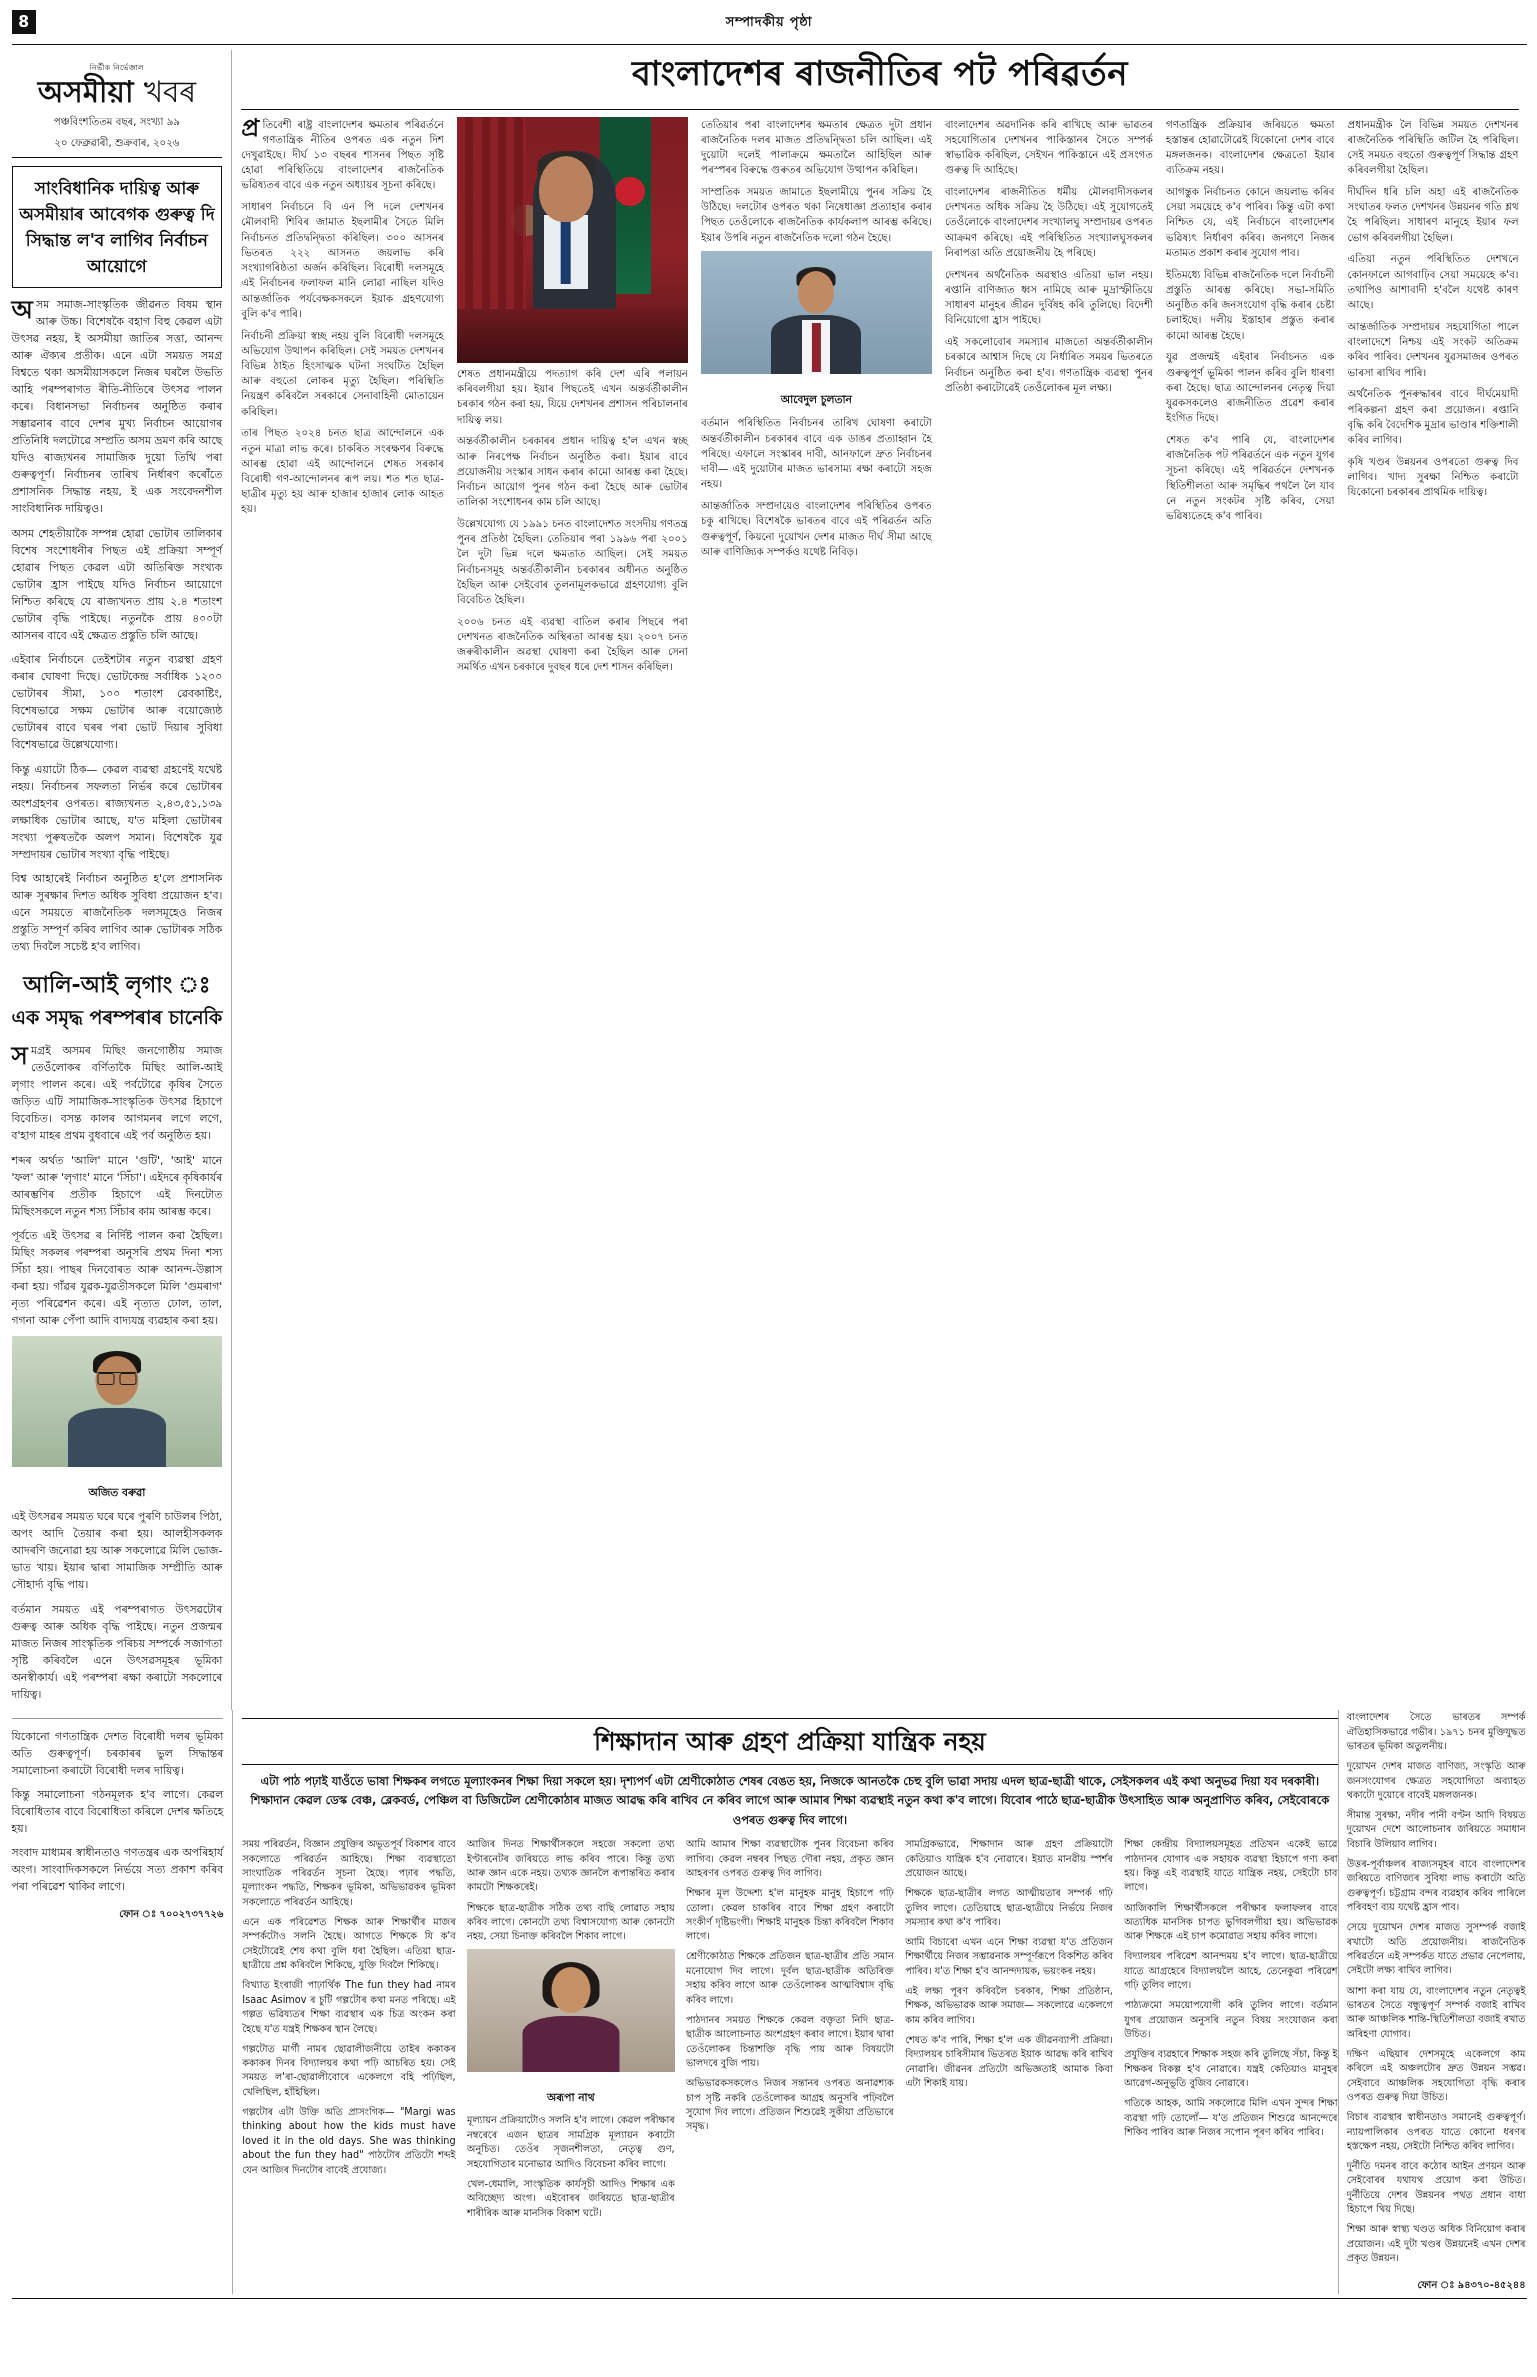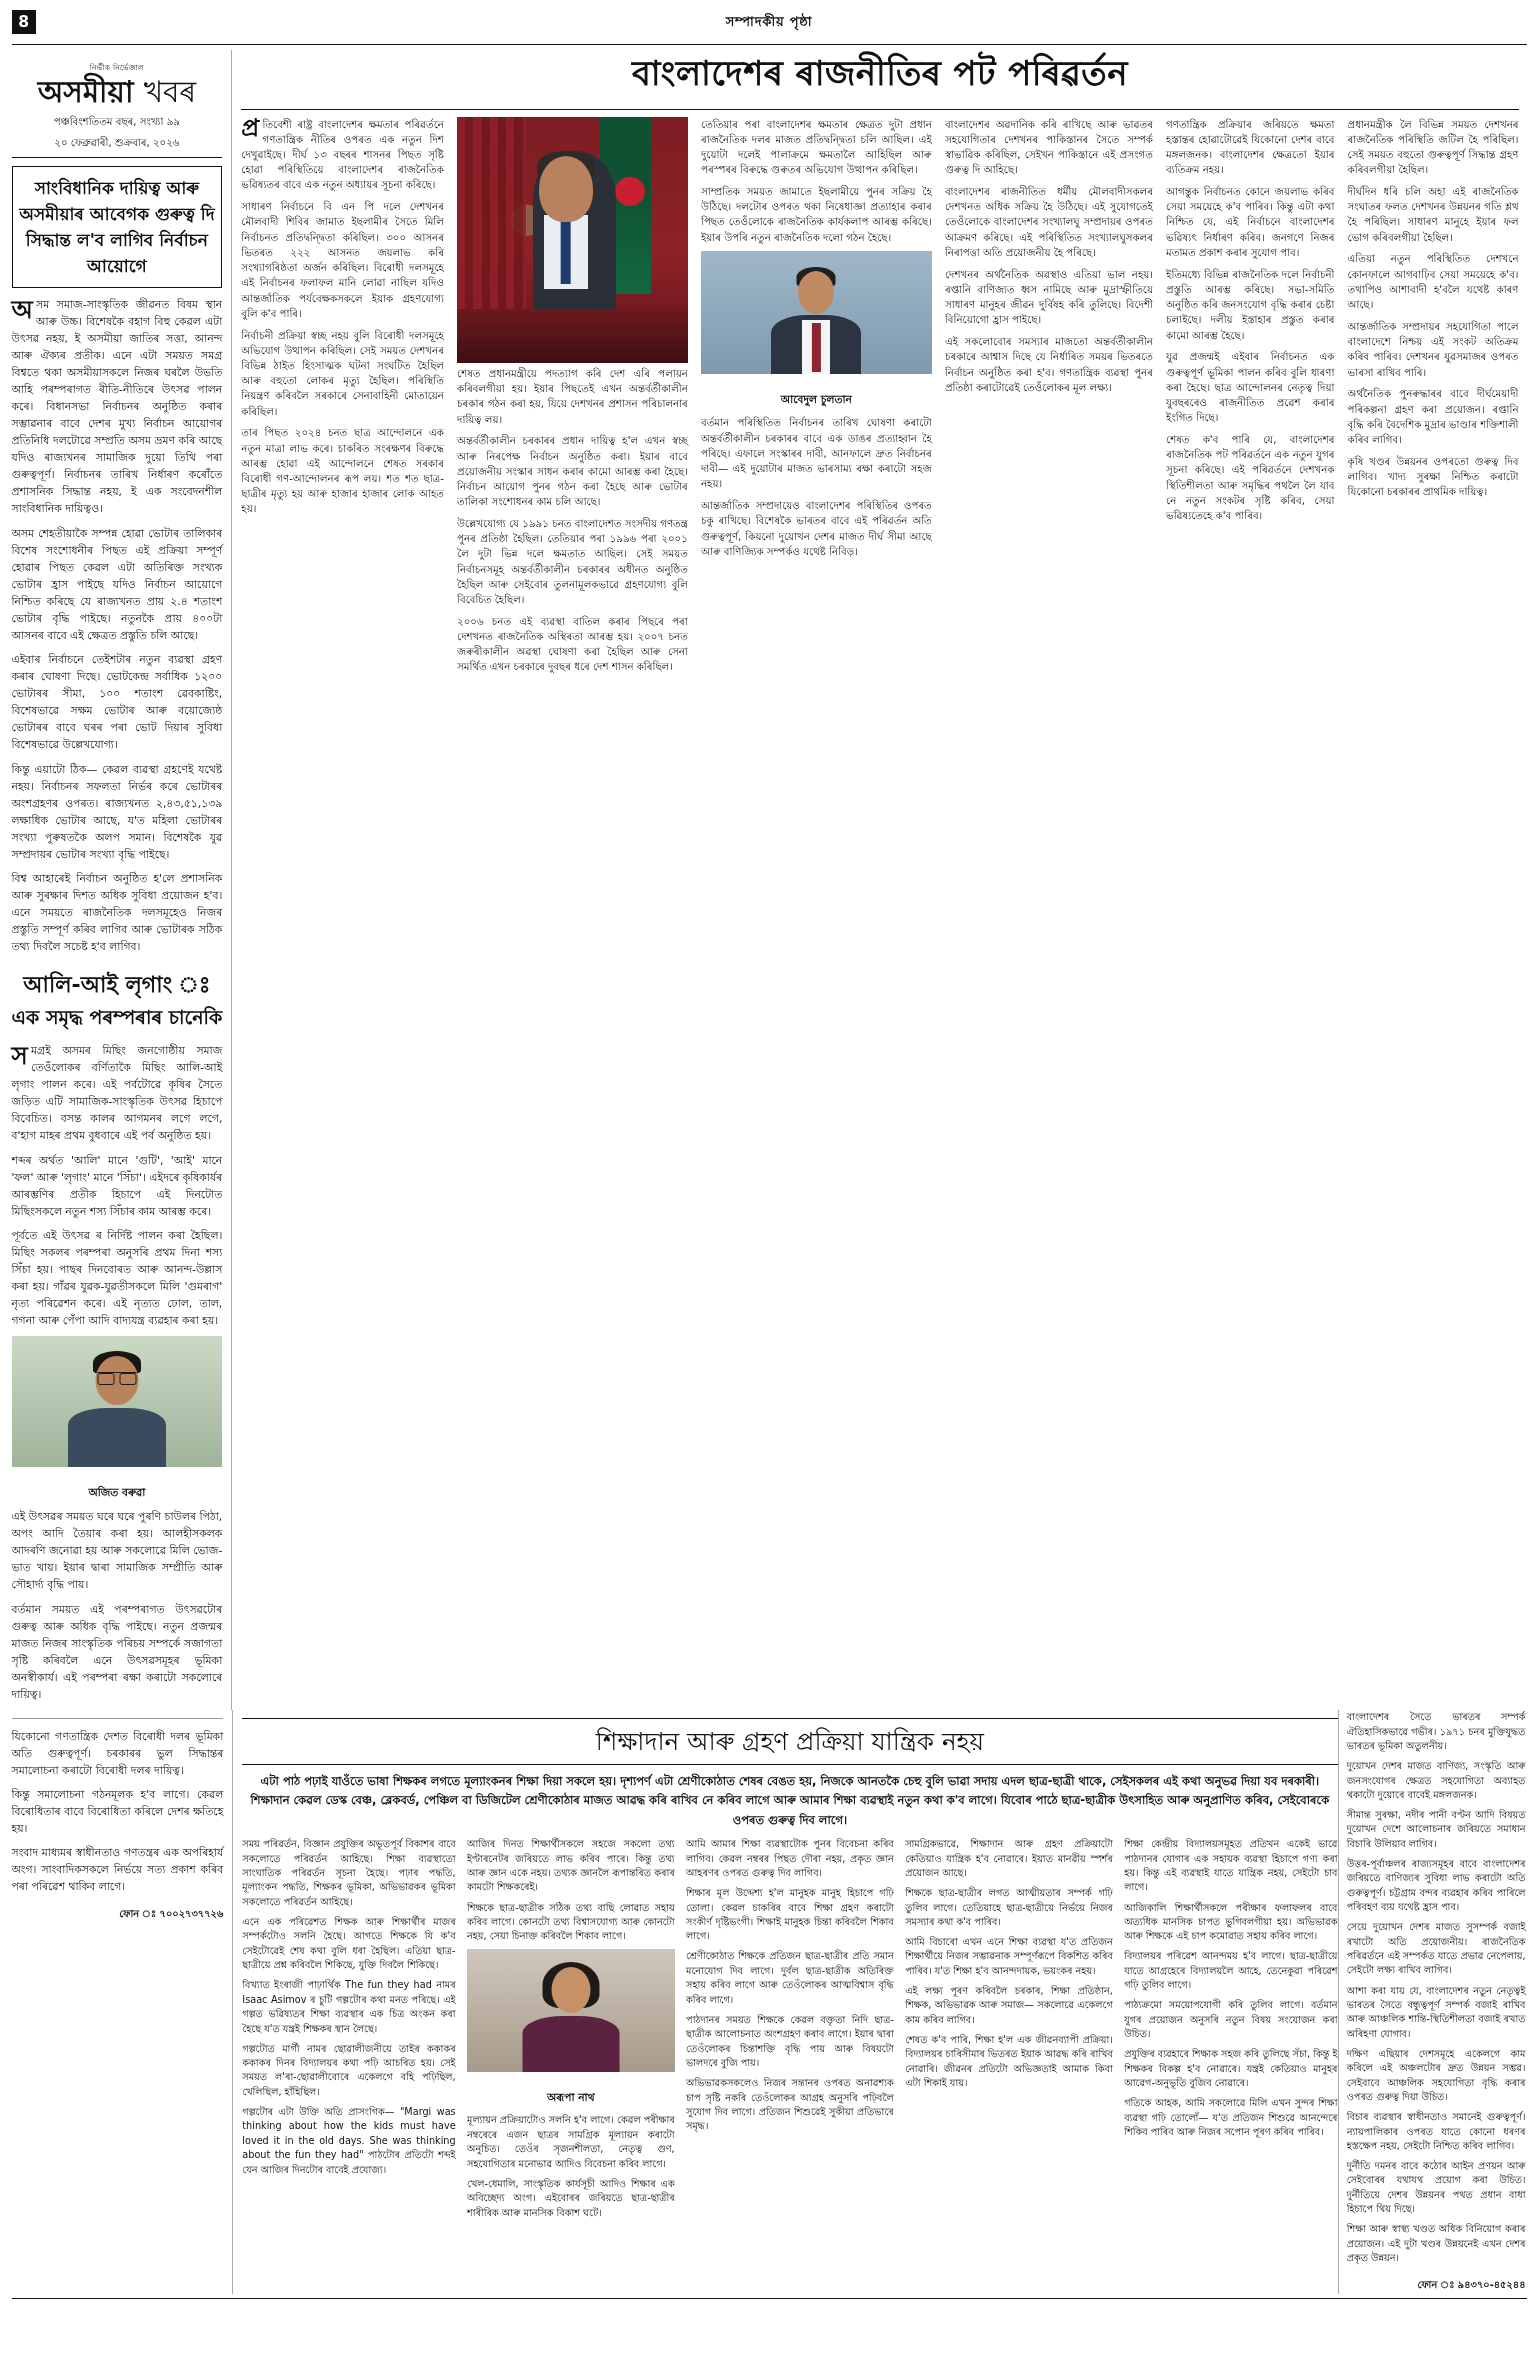--- a/index.html
+++ b/index.html
@@ -298,21 +298,21 @@
   .ph-glasses .body {
     position: absolute; left: 50%; top: 55%; width: 98px; height: 45%;
     background: #3b4b5e; border-radius: 40% 40% 0 0 / 28% 28% 0 0;
     transform: translateX(-50%);
   }
 
   
   .band-title {
     text-align: center;
     font-size: 24.6px;
-    font-weight: normal;
+    font-weight: bold;
     line-height: 38px;
     border-top: 1.6px solid #111;
     border-bottom: 1.6px solid #111;
     margin: 8.2px 0 6.6px 0;
     padding: 3.3px 0;
   }
 
   .standfirst {
     font-size: 11.5px;
     line-height: 19.7px;
@@ -465,21 +465,21 @@
           <p>বাংলাদেশৰ অৱদানিক কৰি ৰাখিছে আৰু ভাৱতৰ সহযোগিতাৰ দেশখনৰ পাকিস্তানৰ সৈতে সম্পৰ্ক স্বাভাৱিক কৰিছিল, সেইখন পাকিস্তানে এই প্ৰসংগত গুৰুত্ব দি আহিছে।</p>
           <p>বাংলাদেশৰ ৰাজনীতিত ধৰ্মীয় মৌলবাদীসকলৰ দেশখনত অধিক সক্ৰিয় হৈ উঠিছে। এই সুযোগতেই তেওঁলোকে বাংলাদেশৰ সংখ্যালঘু সম্প্ৰদায়ৰ ওপৰত আক্ৰমণ কৰিছে। এই পৰিস্থিতিত সংখ্যালঘুসকলৰ নিৰাপত্তা অতি প্ৰয়োজনীয় হৈ পৰিছে।</p>
           <p>দেশখনৰ অৰ্থনৈতিক অৱস্থাও এতিয়া ভাল নহয়। ৰপ্তানি বাণিজ্যত ধ্বস নামিছে আৰু মুদ্ৰাস্ফীতিয়ে সাধাৰণ মানুহৰ জীৱন দুৰ্বিষহ কৰি তুলিছে। বিদেশী বিনিয়োগো হ্ৰাস পাইছে।</p>
           <p>এই সকলোবোৰ সমস্যাৰ মাজতো অন্তৰ্বৰ্তীকালীন চৰকাৰে আশ্বাস দিছে যে নিৰ্ধাৰিত সময়ৰ ভিতৰতে নিৰ্বাচন অনুষ্ঠিত কৰা হ'ব। গণতান্ত্ৰিক ব্যৱস্থা পুনৰ প্ৰতিষ্ঠা কৰাটোৱেই তেওঁলোকৰ মূল লক্ষ্য।</p>
         </div>
 
         <div class="art-col" style="width:183px;">
           <p>গণতান্ত্ৰিক প্ৰক্ৰিয়াৰ জৰিয়তে ক্ষমতা হস্তান্তৰ হোৱাটোৱেই যিকোনো দেশৰ বাবে মঙ্গলজনক। বাংলাদেশৰ ক্ষেত্ৰতো ইয়াৰ ব্যতিক্ৰম নহয়।</p>
           <p>আগন্তুক নিৰ্বাচনত কোনে জয়লাভ কৰিব সেয়া সময়েহে ক'ব পাৰিব। কিন্তু এটা কথা নিশ্চিত যে, এই নিৰ্বাচনে বাংলাদেশৰ ভৱিষ্যৎ নিৰ্ধাৰণ কৰিব। জনগণে নিজৰ মতামত প্ৰকাশ কৰাৰ সুযোগ পাব।</p>
           <p>ইতিমধ্যে বিভিন্ন ৰাজনৈতিক দলে নিৰ্বাচনী প্ৰস্তুতি আৰম্ভ কৰিছে। সভা-সমিতি অনুষ্ঠিত কৰি জনসংযোগ বৃদ্ধি কৰাৰ চেষ্টা চলাইছে। দলীয় ইস্তাহাৰ প্ৰস্তুত কৰাৰ কামো আৰম্ভ হৈছে।</p>
-          <p>যুৱ প্ৰজন্মই এইবাৰ নিৰ্বাচনত এক গুৰুত্বপূৰ্ণ ভূমিকা পালন কৰিব বুলি ধাৰণা কৰা হৈছে। ছাত্ৰ আন্দোলনৰ নেতৃত্ব দিয়া যুবছৰৰেও ৰাজনীতিত প্ৰৱেশ কৰাৰ ইংগিত দিছে।</p>
+          <p>যুৱ প্ৰজন্মই এইবাৰ নিৰ্বাচনত এক গুৰুত্বপূৰ্ণ ভূমিকা পালন কৰিব বুলি ধাৰণা কৰা হৈছে। ছাত্ৰ আন্দোলনৰ নেতৃত্ব দিয়া যুৱকসকলেও ৰাজনীতিত প্ৰৱেশ কৰাৰ ইংগিত দিছে।</p>
           <p>শেষত ক'ব পাৰি যে, বাংলাদেশৰ ৰাজনৈতিক পট পৰিৱৰ্তনে এক নতুন যুগৰ সূচনা কৰিছে। এই পৰিৱৰ্তনে দেশখনক স্থিতিশীলতা আৰু সমৃদ্ধিৰ পথলৈ লৈ যাব নে নতুন সংকটৰ সৃষ্টি কৰিব, সেয়া ভৱিষ্যতেহে ক'ব পাৰিব।</p>
         </div>
 
         <div class="art-col" style="width:179px;">
           <p>প্ৰধানমন্ত্ৰীক লৈ বিভিন্ন সময়ত দেশখনৰ ৰাজনৈতিক পৰিস্থিতি জটিল হৈ পৰিছিল। সেই সময়ত বহুতো গুৰুত্বপূৰ্ণ সিদ্ধান্ত গ্ৰহণ কৰিবলগীয়া হৈছিল।</p>
           <p>দীৰ্ঘদিন ধৰি চলি অহা এই ৰাজনৈতিক সংঘাতৰ ফলত দেশখনৰ উন্নয়নৰ গতি শ্লথ হৈ পৰিছিল। সাধাৰণ মানুহে ইয়াৰ ফল ভোগ কৰিবলগীয়া হৈছিল।</p>
           <p>এতিয়া নতুন পৰিস্থিতিত দেশখনে কোনফালে আগবাঢ়িব সেয়া সময়েহে ক'ব। তথাপিও আশাবাদী হ'বলৈ যথেষ্ট কাৰণ আছে।</p>
           <p>আন্তৰ্জাতিক সম্প্ৰদায়ৰ সহযোগিতা পালে বাংলাদেশে নিশ্চয় এই সংকট অতিক্ৰম কৰিব পাৰিব। দেশখনৰ যুৱসমাজৰ ওপৰত ভাৰসা ৰাখিব পাৰি।</p>
           <p>অৰ্থনৈতিক পুনৰুদ্ধাৰৰ বাবে দীৰ্ঘমেয়াদী পৰিকল্পনা গ্ৰহণ কৰা প্ৰয়োজন। ৰপ্তানি বৃদ্ধি কৰি বৈদেশিক মুদ্ৰাৰ ভাণ্ডাৰ শক্তিশালী কৰিব লাগিব।</p>
           <p>কৃষি খণ্ডৰ উন্নয়নৰ ওপৰতো গুৰুত্ব দিব লাগিব। খাদ্য সুৰক্ষা নিশ্চিত কৰাটো যিকোনো চৰকাৰৰ প্ৰাথমিক দায়িত্ব।</p>

